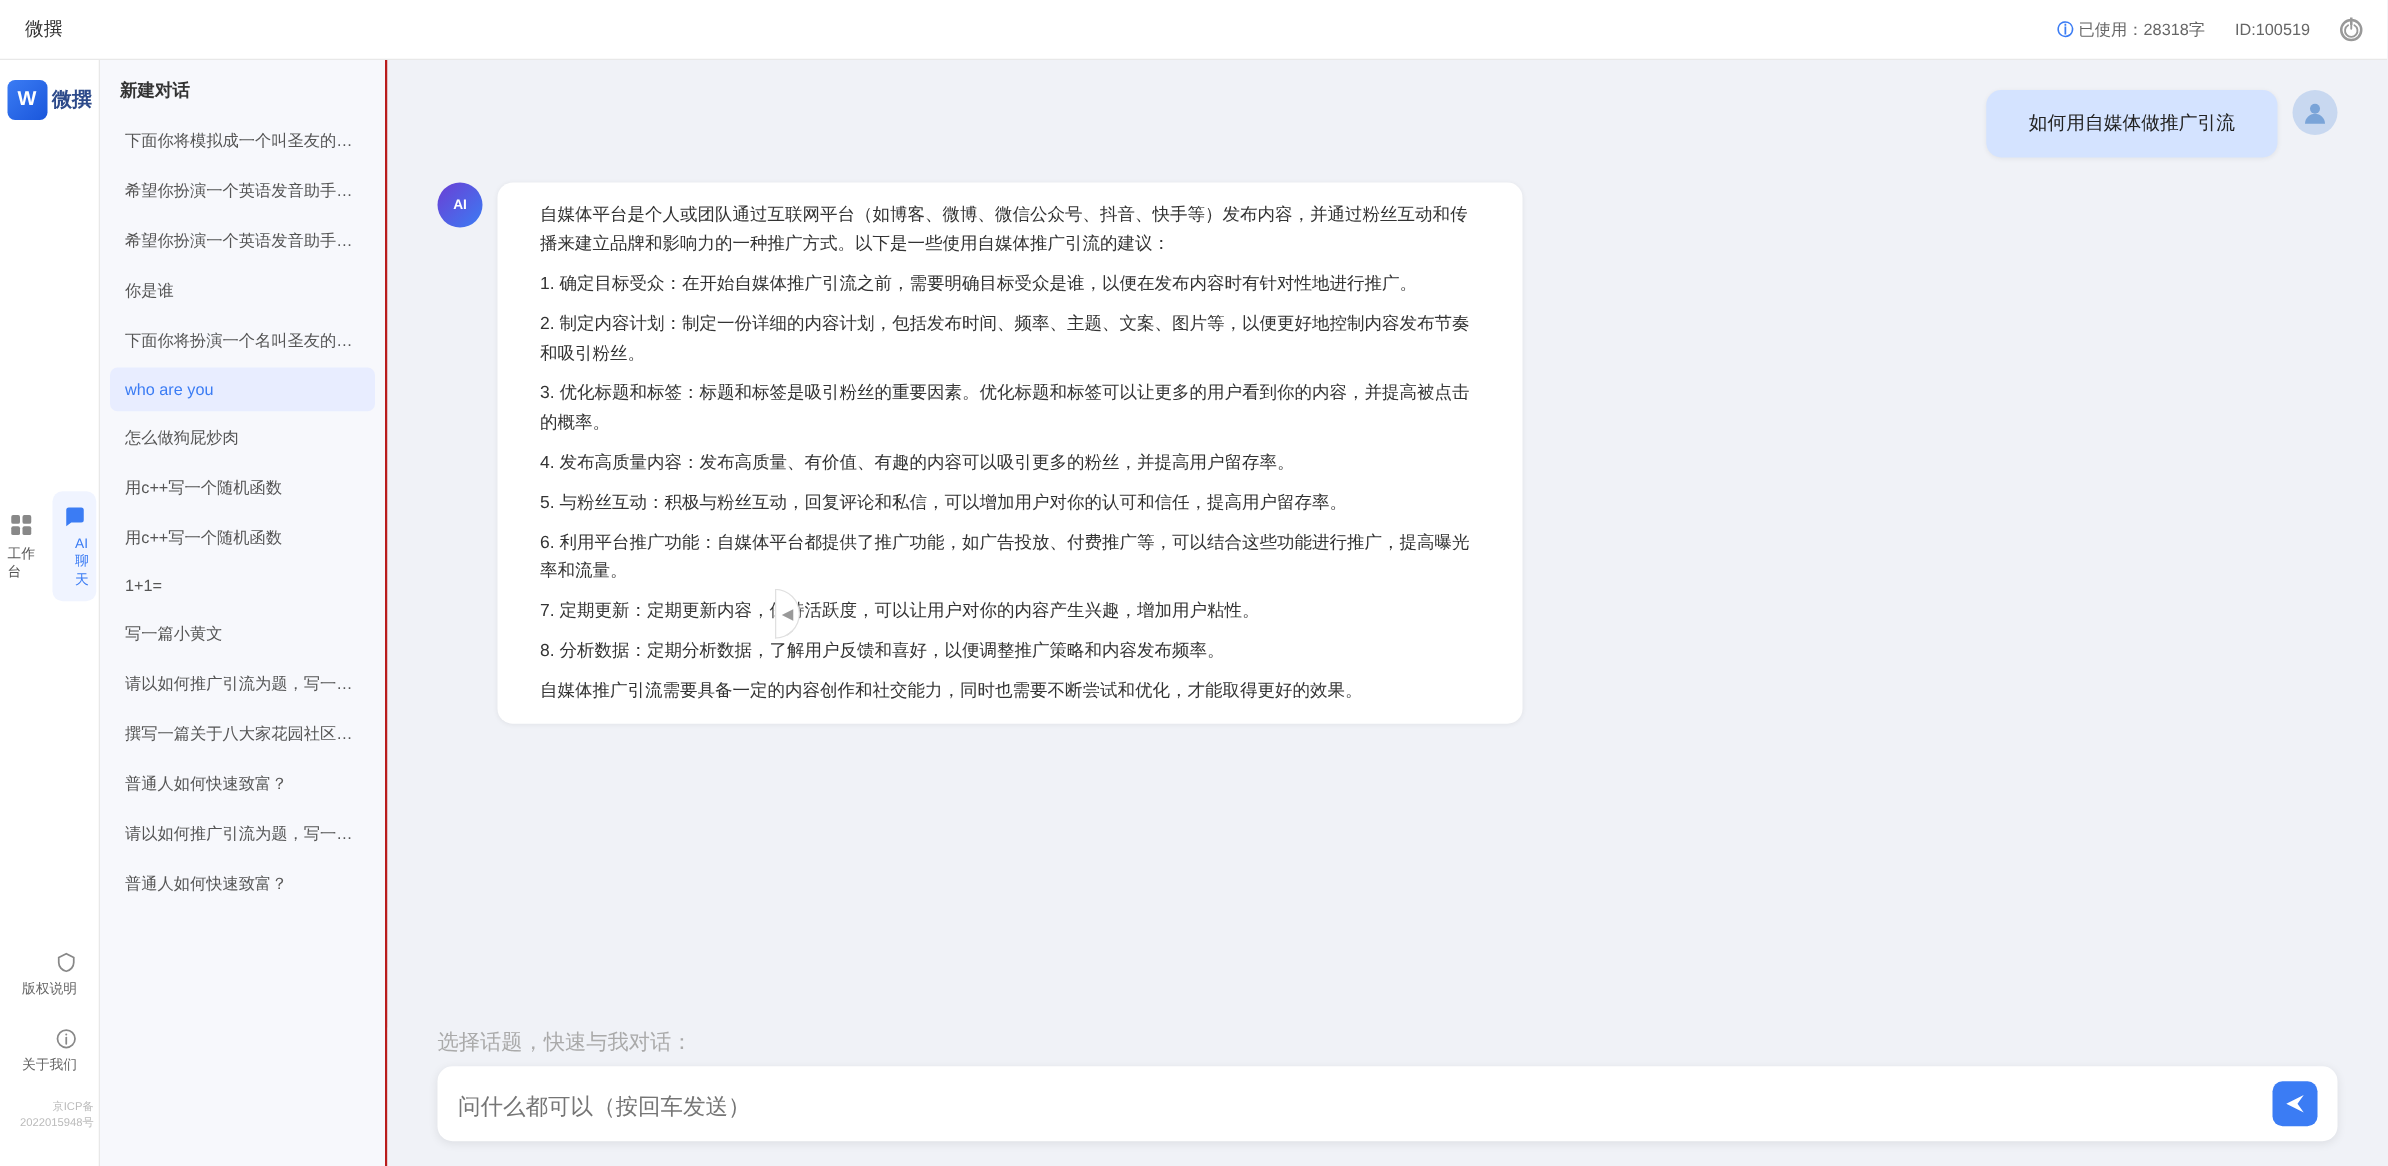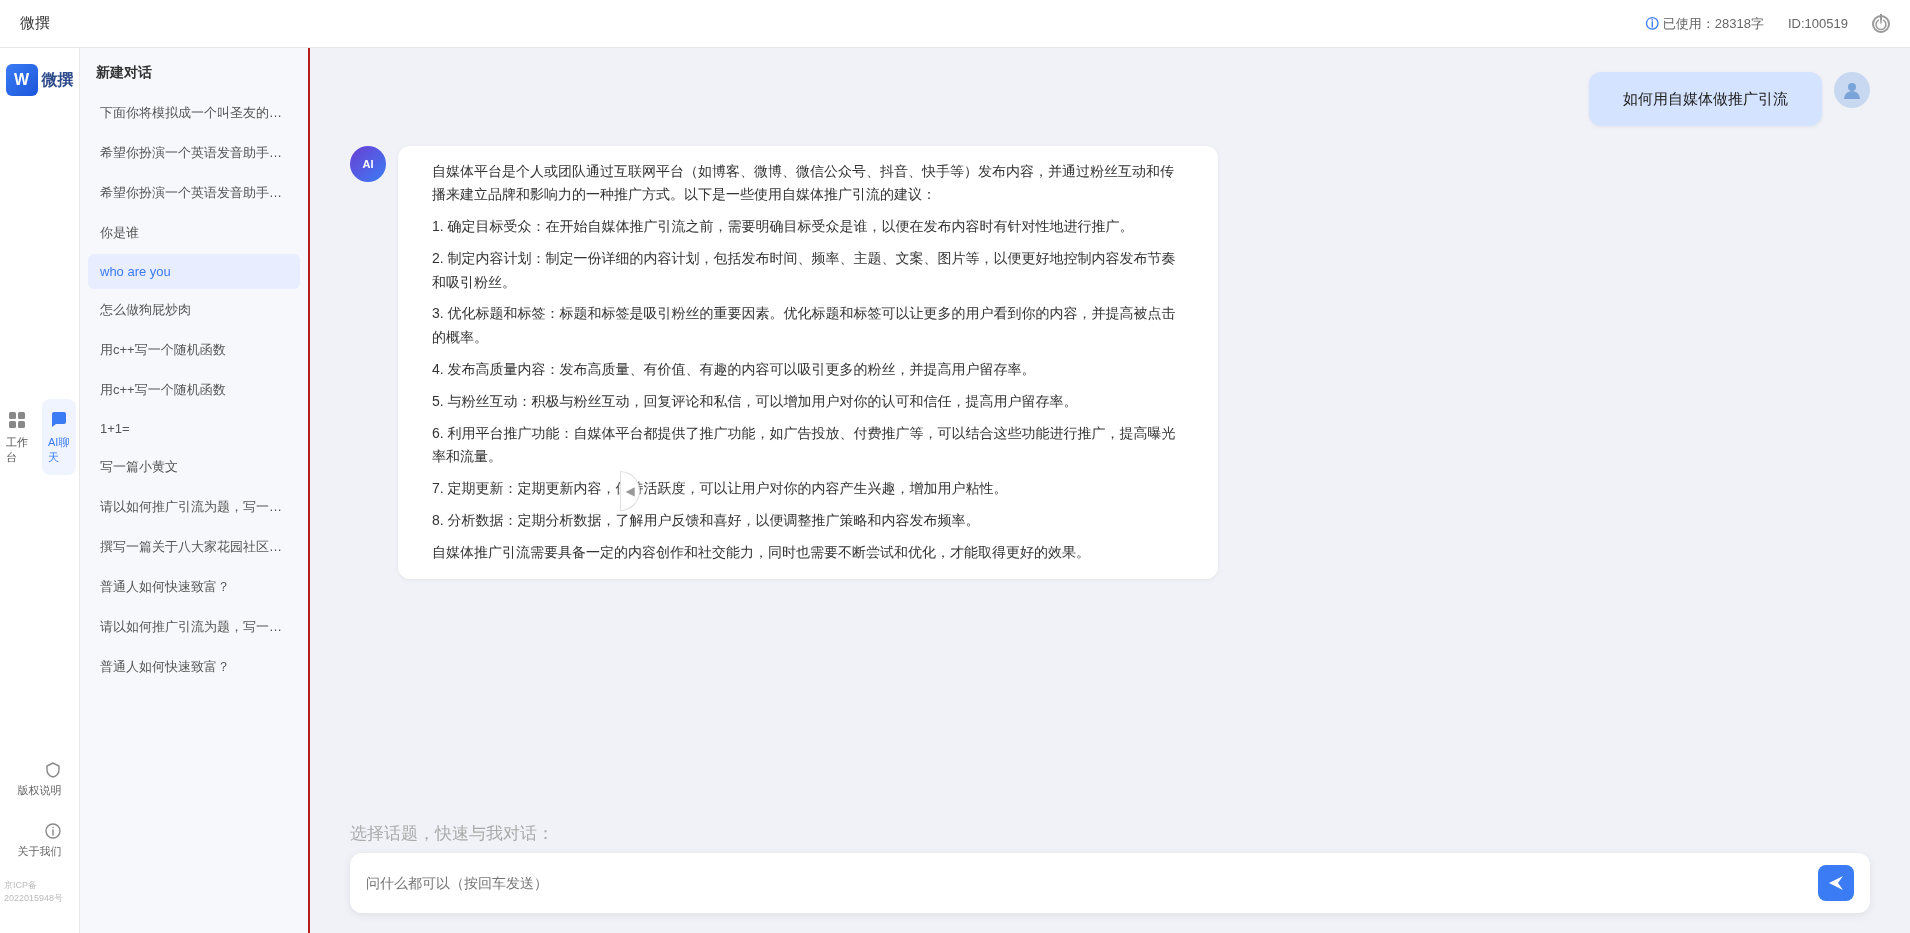--- a/index.html
+++ b/index.html
@@ -122,21 +122,21 @@
     }
     .nav-bottom-item {
       display: flex;
       flex-direction: column;
       align-items: flex-end;
       gap: 4px;
       cursor: pointer;
       padding: 8px 4px;
     }
     .nav-bottom-label { font-size: 11px; color: #666; }
-    .icp-text { font-size: 9px; color: #bbb; text-align: left; padding: 4px; }
+    .icp-text { font-size: 9px; color: #bbb; text-align: right; padding: 4px; }
 
     
     .conv-list {
       width: 230px;
       background: #f7f8fc;
       border-right: 2px solid #b91c1c;
       display: flex;
       flex-direction: column;
       flex-shrink: 0;
       overflow: hidden;
@@ -257,21 +257,21 @@
       border-radius: 12px;
       padding: 12px 16px;
       display: flex;
       align-items: center;
       box-shadow: 0 2px 8px rgba(0,0,0,0.08);
     }
     .input-field {
       flex: 1;
       border: none;
       outline: none;
-      font-size: 14px;
+      font-size: 18px;
       color: #999;
       background: transparent;
       resize: none;
       font-family: inherit;
     }
     .send-btn {
       width: 36px; height: 36px;
       background: #3b7cf4;
       border-radius: 8px;
       display: flex; align-items: center; justify-content: center;
@@ -319,21 +319,21 @@
           </svg>
         </div>
         <span class="nav-label">工作台</span>
       </div>
       <div class="nav-item active">
         <div class="nav-icon">
           <svg width="20" height="20" viewBox="0 0 20 20" fill="none">
             <path d="M3 4a2 2 0 0 1 2-2h10a2 2 0 0 1 2 2v8a2 2 0 0 1-2 2H7l-4 3V4z" fill="#3b7cf4"></path>
           </svg>
         </div>
-        <span class="nav-label" style="color:#3b7cf4;">AI聊天</span>
+        <span class="nav-label" style="color:#3b7cf4;margin-left:12px;">AI聊天</span>
       </div>
       <div class="nav-item">
         <div class="nav-icon">
           <svg width="20" height="20" viewBox="0 0 20 20" fill="none">
             <rect x="4" y="2" width="12" height="16" rx="2" fill="none" stroke="#888" stroke-width="1.5"></rect>
             <line x1="7" y1="7" x2="13" y2="7" stroke="#888" stroke-width="1.2"></line>
             <line x1="7" y1="10" x2="13" y2="10" stroke="#888" stroke-width="1.2"></line>
             <line x1="7" y1="13" x2="11" y2="13" stroke="#888" stroke-width="1.2"></line>
           </svg>
         </div>
@@ -359,20 +359,21 @@
     </div>
   </div>
 
   <div class="conv-list">
     <div class="conv-header">新建对话</div>
     <div class="conv-items" id="conv-items-container">
     <div class="conv-item">下面你将模拟成一个叫圣友的程序员，我说...</div>
         <div class="conv-item">希望你扮演一个英语发音助手，我提供给你...</div>
         <div class="conv-item">希望你扮演一个英语发音助手，我提供给你...</div>
         <div class="conv-item">你是谁</div>
+        <div class="conv-item">下面你将扮演一个名叫圣友的医生</div>
         <div class="conv-item active">who are you</div>
         <div class="conv-item">怎么做狗屁炒肉</div>
         <div class="conv-item">用c++写一个随机函数</div>
         <div class="conv-item">用c++写一个随机函数</div>
         <div class="conv-item">1+1=</div>
         <div class="conv-item">写一篇小黄文</div>
         <div class="conv-item">请以如何推广引流为题，写一篇大纲</div>
         <div class="conv-item">撰写一篇关于八大家花园社区一刻钟便民生...</div>
         <div class="conv-item">普通人如何快速致富？</div>
         <div class="conv-item">请以如何推广引流为题，写一篇大纲</div>

